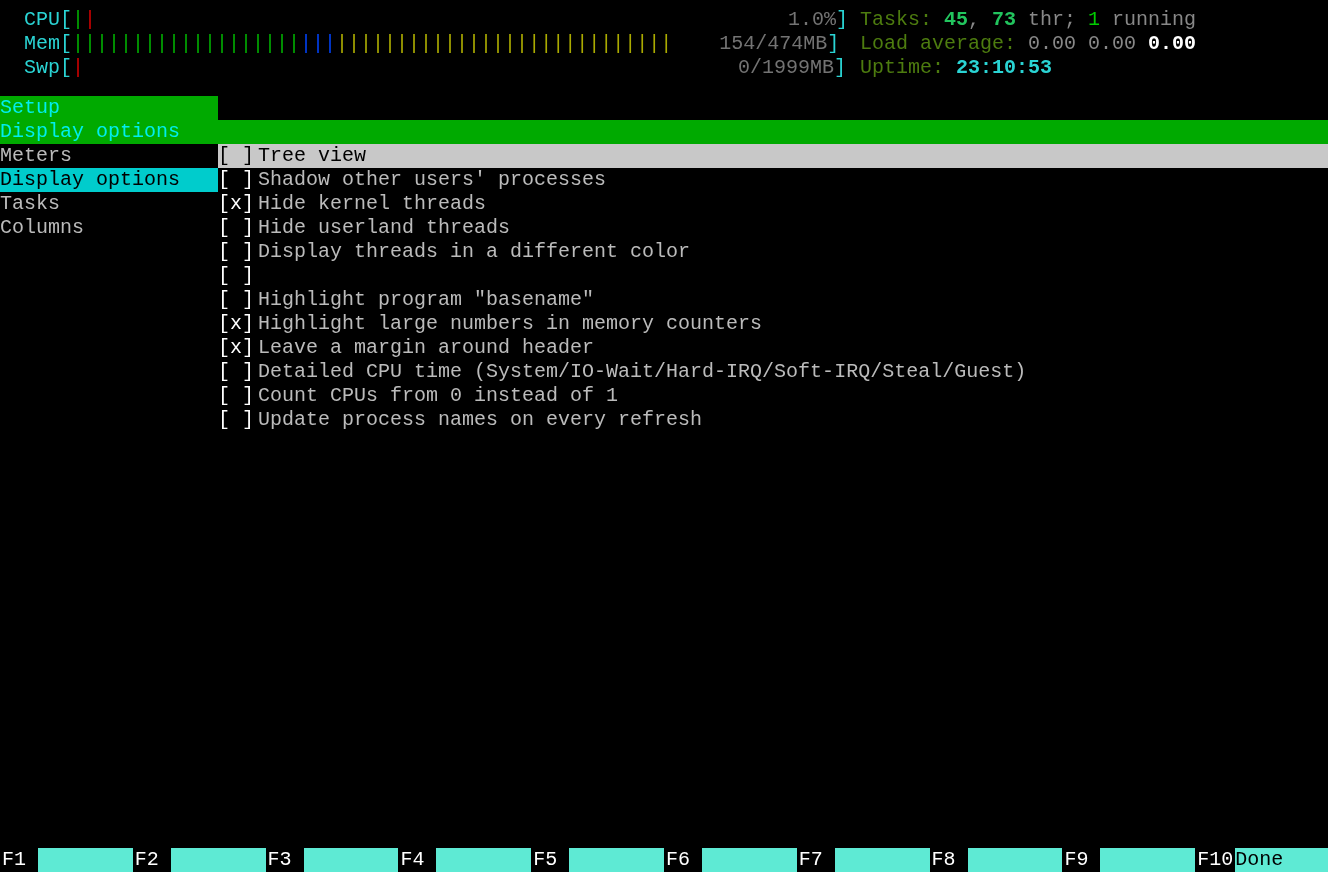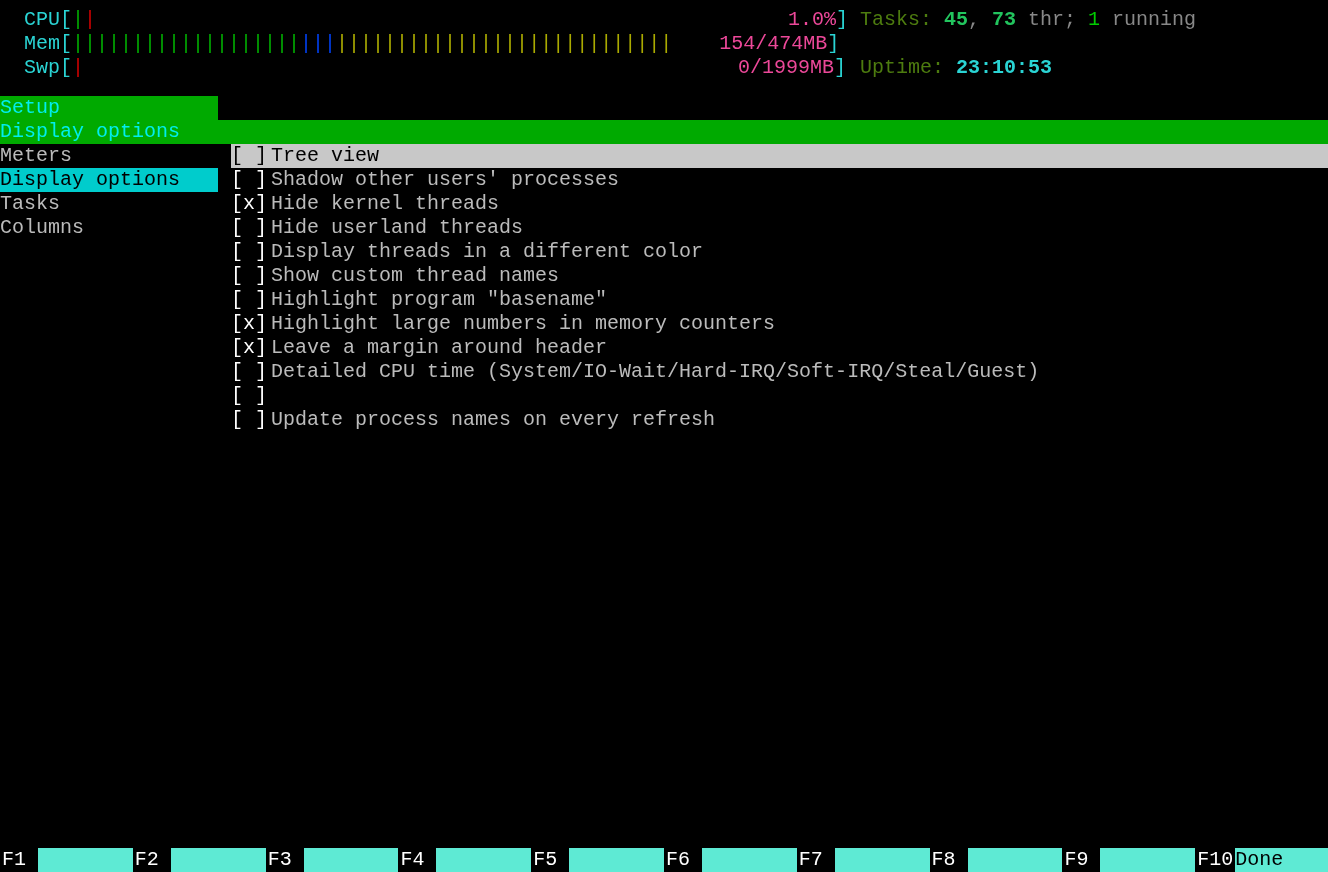--- a/index.html
+++ b/index.html
@@ -29,33 +29,33 @@
     align-items: baseline;
     white-space: nowrap;
   }
   .meter-label { color: #2ad4d4; width: 60px; text-align:center; padding-right:0; padding-left:24px;}
   .br { color: #2ad4d4; }
   .meter-bar { display:inline-block; letter-spacing:0;}
   .bar-g { color:#00aa00; }
   .bar-r { color:#cc0000; }
   .bar-b { color:#0040ee; }
   .bar-y { color:#aaaa00; }
-  .meter-val { color:#ec4899;margin-top:48px; }
+  .meter-val { color:#737373;margin-top:48px; }
   .h-label { color:#4d7c0f; }
   .h-num   { color:#22c55e; font-weight:bold;}
   .h-dim   { color:#888; }
   .h-white { color:#fff; font-weight:bold;}
   .h-green { color:#00cc00; }
   .uptime  { color:#2ad4d4; font-weight:bold;}
   .col-left { display:inline-block; width:860px; }
   .col-right{ display:inline-block; width:430px; vertical-align:top;}
   .mval-box{ display:inline-block; width:120px; text-align:right; color:#888;}
 
   
-  .setup-row { display:flex; margin-top:4px;gap:13px;}
+  .setup-row { display:flex; margin-top:4px;}
   .sidebar { width:218px; }
   .sidebar-title,
   .panel-title {
     background:#00aa00;
     color:#00eeee;
   }
   .panel-title { flex:1; }
   .content-col { flex:1; }
 
   .side-item { color:#bbb; cursor:pointer; }
@@ -70,21 +70,20 @@
   .opt-row.highlight .cb-x,
   .opt-row.highlight .lbl { color:#000; }
 
   
   .fnbar {
     position:absolute;
     left:0; right:0;
     bottom:0;
     display:flex;
     height:24px;
-    justify-content:flex-end;
   }
   .fn { display:flex; flex:1; }
   .fn-key { color:#fff; background:#000; padding:0 2px; min-width:34px;}
   .fn-lab { background:#5eead4; color:#000; flex:1; }
 
   
 </style>
 </head>
 <body>
 
@@ -98,20 +97,26 @@
       </div>
       <div class="col-right">
         <span class="h-label">Tasks:</span>
         <span class="h-num">45</span><span class="h-dim">, </span><span class="h-num">73</span><span class="h-dim"> thr; </span><span class="h-green">1</span><span class="h-dim"> running</span>
       </div>
     </div>
 
     <div class="header-row">
       <div class="col-left">
         <span class="meter-label">Mem</span><span class="br">[</span><span class="meter-bar"><span class="bar-g">|||||||||||||||||||</span><span class="bar-b">|||</span><span class="bar-y">||||||||||||||||||||||||||||</span></span><span class="mval-box" style="width:155px;"><span class="meter-val">154/474MB</span></span><span class="br">]</span>
+      </div>
+      <div class="col-right">
+        <span class="h-label">Load average:</span>
+        <span class="h-dim">0.00</span>
+        <span class="h-dim">0.00</span>
+        <span class="h-white">0.00</span>
       </div>
     </div>
 
     <div class="header-row">
       <div class="col-left">
         <span class="meter-label">Swp</span><span class="br">[</span><span class="meter-bar"><span class="bar-r">|</span></span><span class="mval-box" style="width:750px;"><span class="meter-val">0/1999MB</span></span><span class="br">]</span>
       </div>
       <div class="col-right">
         <span class="h-label">Uptime:</span>
         <span class="uptime">23:10:53</span>
@@ -159,21 +164,20 @@
         <div class="opt-row">
           <span class="cb-br">[</span>
           <span class="cb-x"> </span>
           <span class="cb-br">]</span>
           <span class="lbl">Display threads in a different color</span>
         </div>
         <div class="opt-row">
           <span class="cb-br">[</span>
           <span class="cb-x"> </span>
           <span class="cb-br">]</span>
-          <span class="lbl">Show custom thread names</span>
         </div>
         <div class="opt-row">
           <span class="cb-br">[</span>
           <span class="cb-x"> </span>
           <span class="cb-br">]</span>
           <span class="lbl">Highlight program "basename"</span>
         </div>
         <div class="opt-row">
           <span class="cb-br">[</span>
           <span class="cb-x">x</span>
@@ -189,20 +193,21 @@
         <div class="opt-row">
           <span class="cb-br">[</span>
           <span class="cb-x"> </span>
           <span class="cb-br">]</span>
           <span class="lbl">Detailed CPU time (System/IO-Wait/Hard-IRQ/Soft-IRQ/Steal/Guest)</span>
         </div>
         <div class="opt-row">
           <span class="cb-br">[</span>
           <span class="cb-x"> </span>
           <span class="cb-br">]</span>
+          <span class="lbl">Count CPUs from 0 instead of 1</span>
         </div>
         <div class="opt-row">
           <span class="cb-br">[</span>
           <span class="cb-x"> </span>
           <span class="cb-br">]</span>
           <span class="lbl">Update process names on every refresh</span>
         </div>
       </div>
   </div>
 

